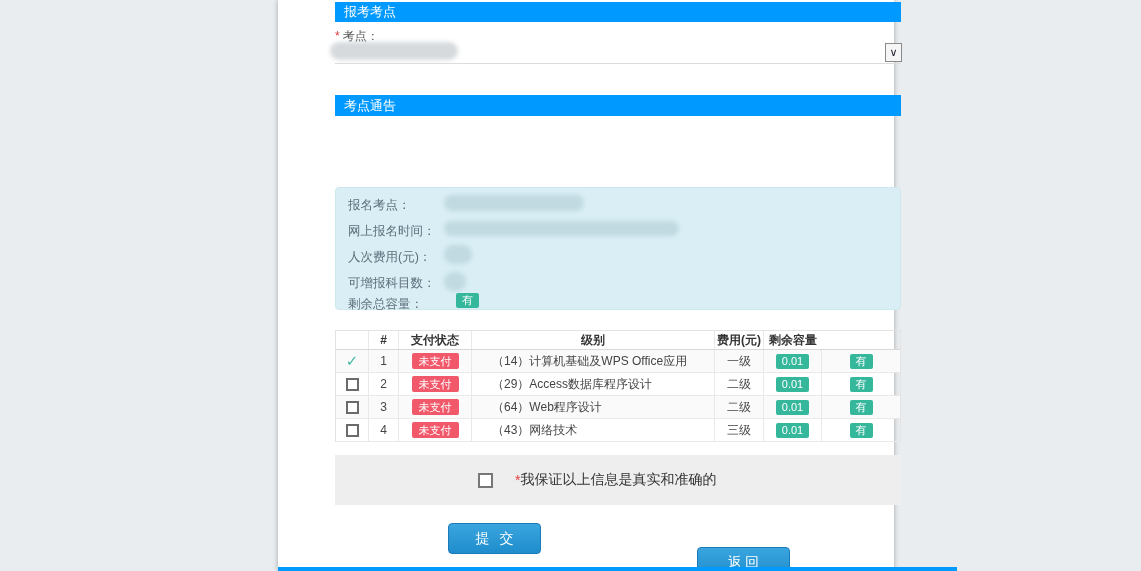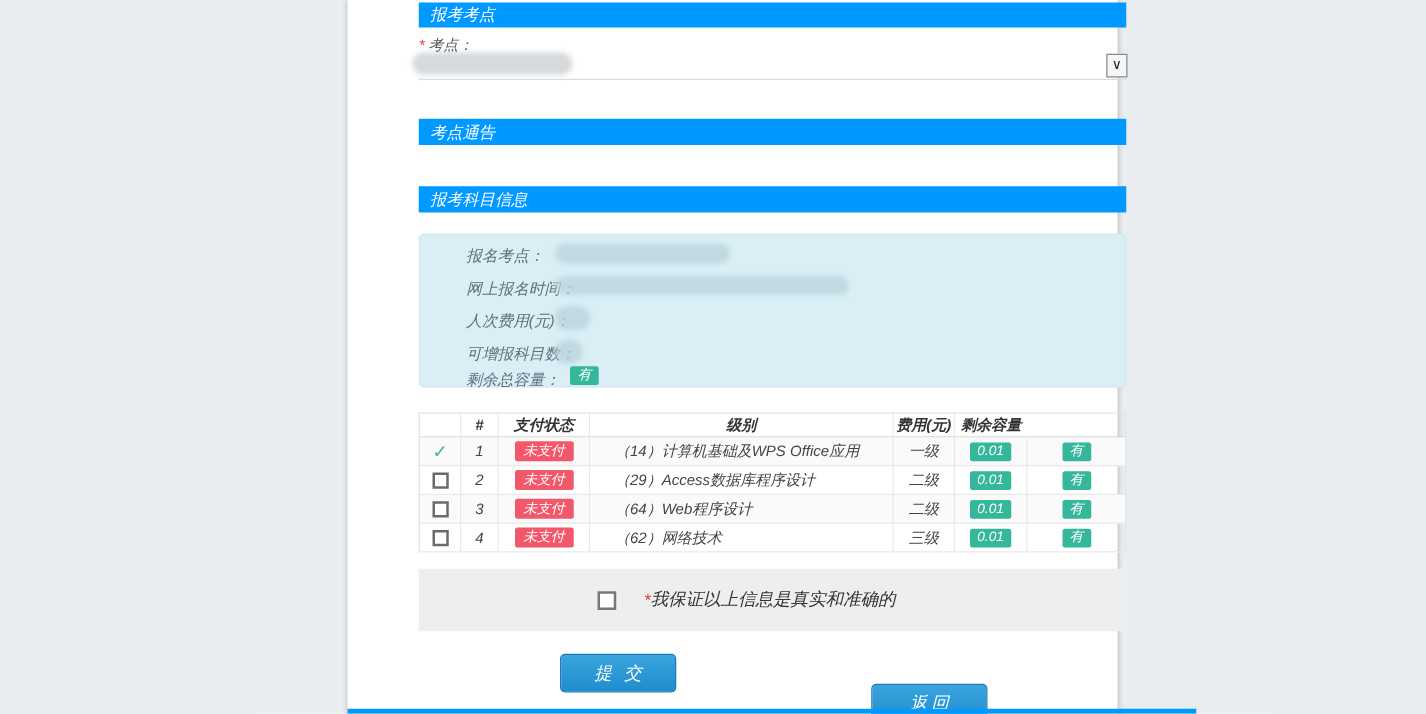--- a/index.html
+++ b/index.html
@@ -7,21 +7,20 @@
   body {
     font-family:"Liberation Sans","DejaVu Sans",sans-serif;
     background:#e9edf0;
     position:relative;
     overflow:hidden;
   }
   .content {
     position:absolute; left:278px; top:0; width:616px; height:571px;
     background:#ffffff;
     box-shadow:0 0 5px rgba(0,0,0,0.30);
-    font-style:italic;
   }
 
   
   .blue-bar {
     position:absolute; left:57px; width:566px; height:21px;
     background:#0099ff; color:#ffffff;
     font-size:13px; line-height:21px; padding-left:9px;
   }
   .bar-main { top:2px; height:20px; line-height:20px; }
   .bar-1 { top:95px; }
@@ -43,21 +42,21 @@
     display:flex; align-items:center; justify-content:center;
     font-size:11px; color:#223; line-height:1;
   }
   .select-underline { position:absolute; left:57px; top:63px; width:566px; height:1px; background:#dcdcdc; }
 
   
   .info-panel {
     position:absolute; left:57px; top:187px; width:566px; height:123px;
     background:#d9eef5; border:1px solid #cfe7ef; border-radius:4px;
   }
-  .info-row { position:absolute; left:12px; height:16px; font-size:12.5px; color:#5d6f7b;margin-left:25px; }
+  .info-row { position:absolute; left:12px; height:16px; font-size:12.5px; color:#5d6f7b; }
   .info-row .lbl { display:inline-block; }
   .info-redact { background:#b9d3db; }
   .ir-0 { top:9px; }  .ir-1 { top:35px; }  .ir-2 { top:61px; }  .ir-3 { top:87px;text-align:right; }  .ir-4 { top:108px; }
   .rd-0 { left:108px; top:7px;  width:140px; height:16px; }
   .rd-1 { left:108px; top:33px; width:235px; height:15px; }
   .rd-2 { left:108px; top:57px; width:28px;  height:19px; }
   .rd-3 { left:108px; top:84px; width:22px;  height:19px; }
   .panel-badge { position:absolute; left:120px; top:105px; }
 
   
@@ -128,23 +127,20 @@
   <div class="select-row">
     <div class="redact select-redact"></div>
     <div class="select-arrow">
       <span>∨</span>
     </div>
   </div>
   <div class="select-underline"></div>
 
   <div class="blue-bar bar-1">
     <span>考点通告</span>
-  </div>
-  <div class="blue-bar bar-3">
-    <span>报考科目信息</span>
   </div>
 
   <div class="info-panel">
     <div class="info-row ir-0"><span class="lbl">报名考点：</span></div>
     <div class="redact info-redact rd-0"></div>
     <div class="info-row ir-1"><span class="lbl">网上报名时间：</span></div>
     <div class="redact info-redact rd-1"></div>
     <div class="info-row ir-2"><span class="lbl">人次费用(元)：</span></div>
     <div class="redact info-redact rd-2"></div>
     <div class="info-row ir-3"><span class="lbl">可增报科目数：</span></div>
@@ -218,21 +214,21 @@
     </div>
 
     <div class="t-row">
       <div>
           <div class="row-checkbox"></div>
         </div>
       <div>4</div>
       <div>
           <span class="badge-red">未支付</span>
         </div>
-      <div class="cell-subject">（62）网络技术</div>
+      <div class="cell-subject">（43）网络技术</div>
       <div>三级</div>
       <div>
           <span class="badge-teal">0.01</span>
         </div>
       <div>
           <span class="badge-teal">有</span>
         </div>
     </div>
   </div>
 

